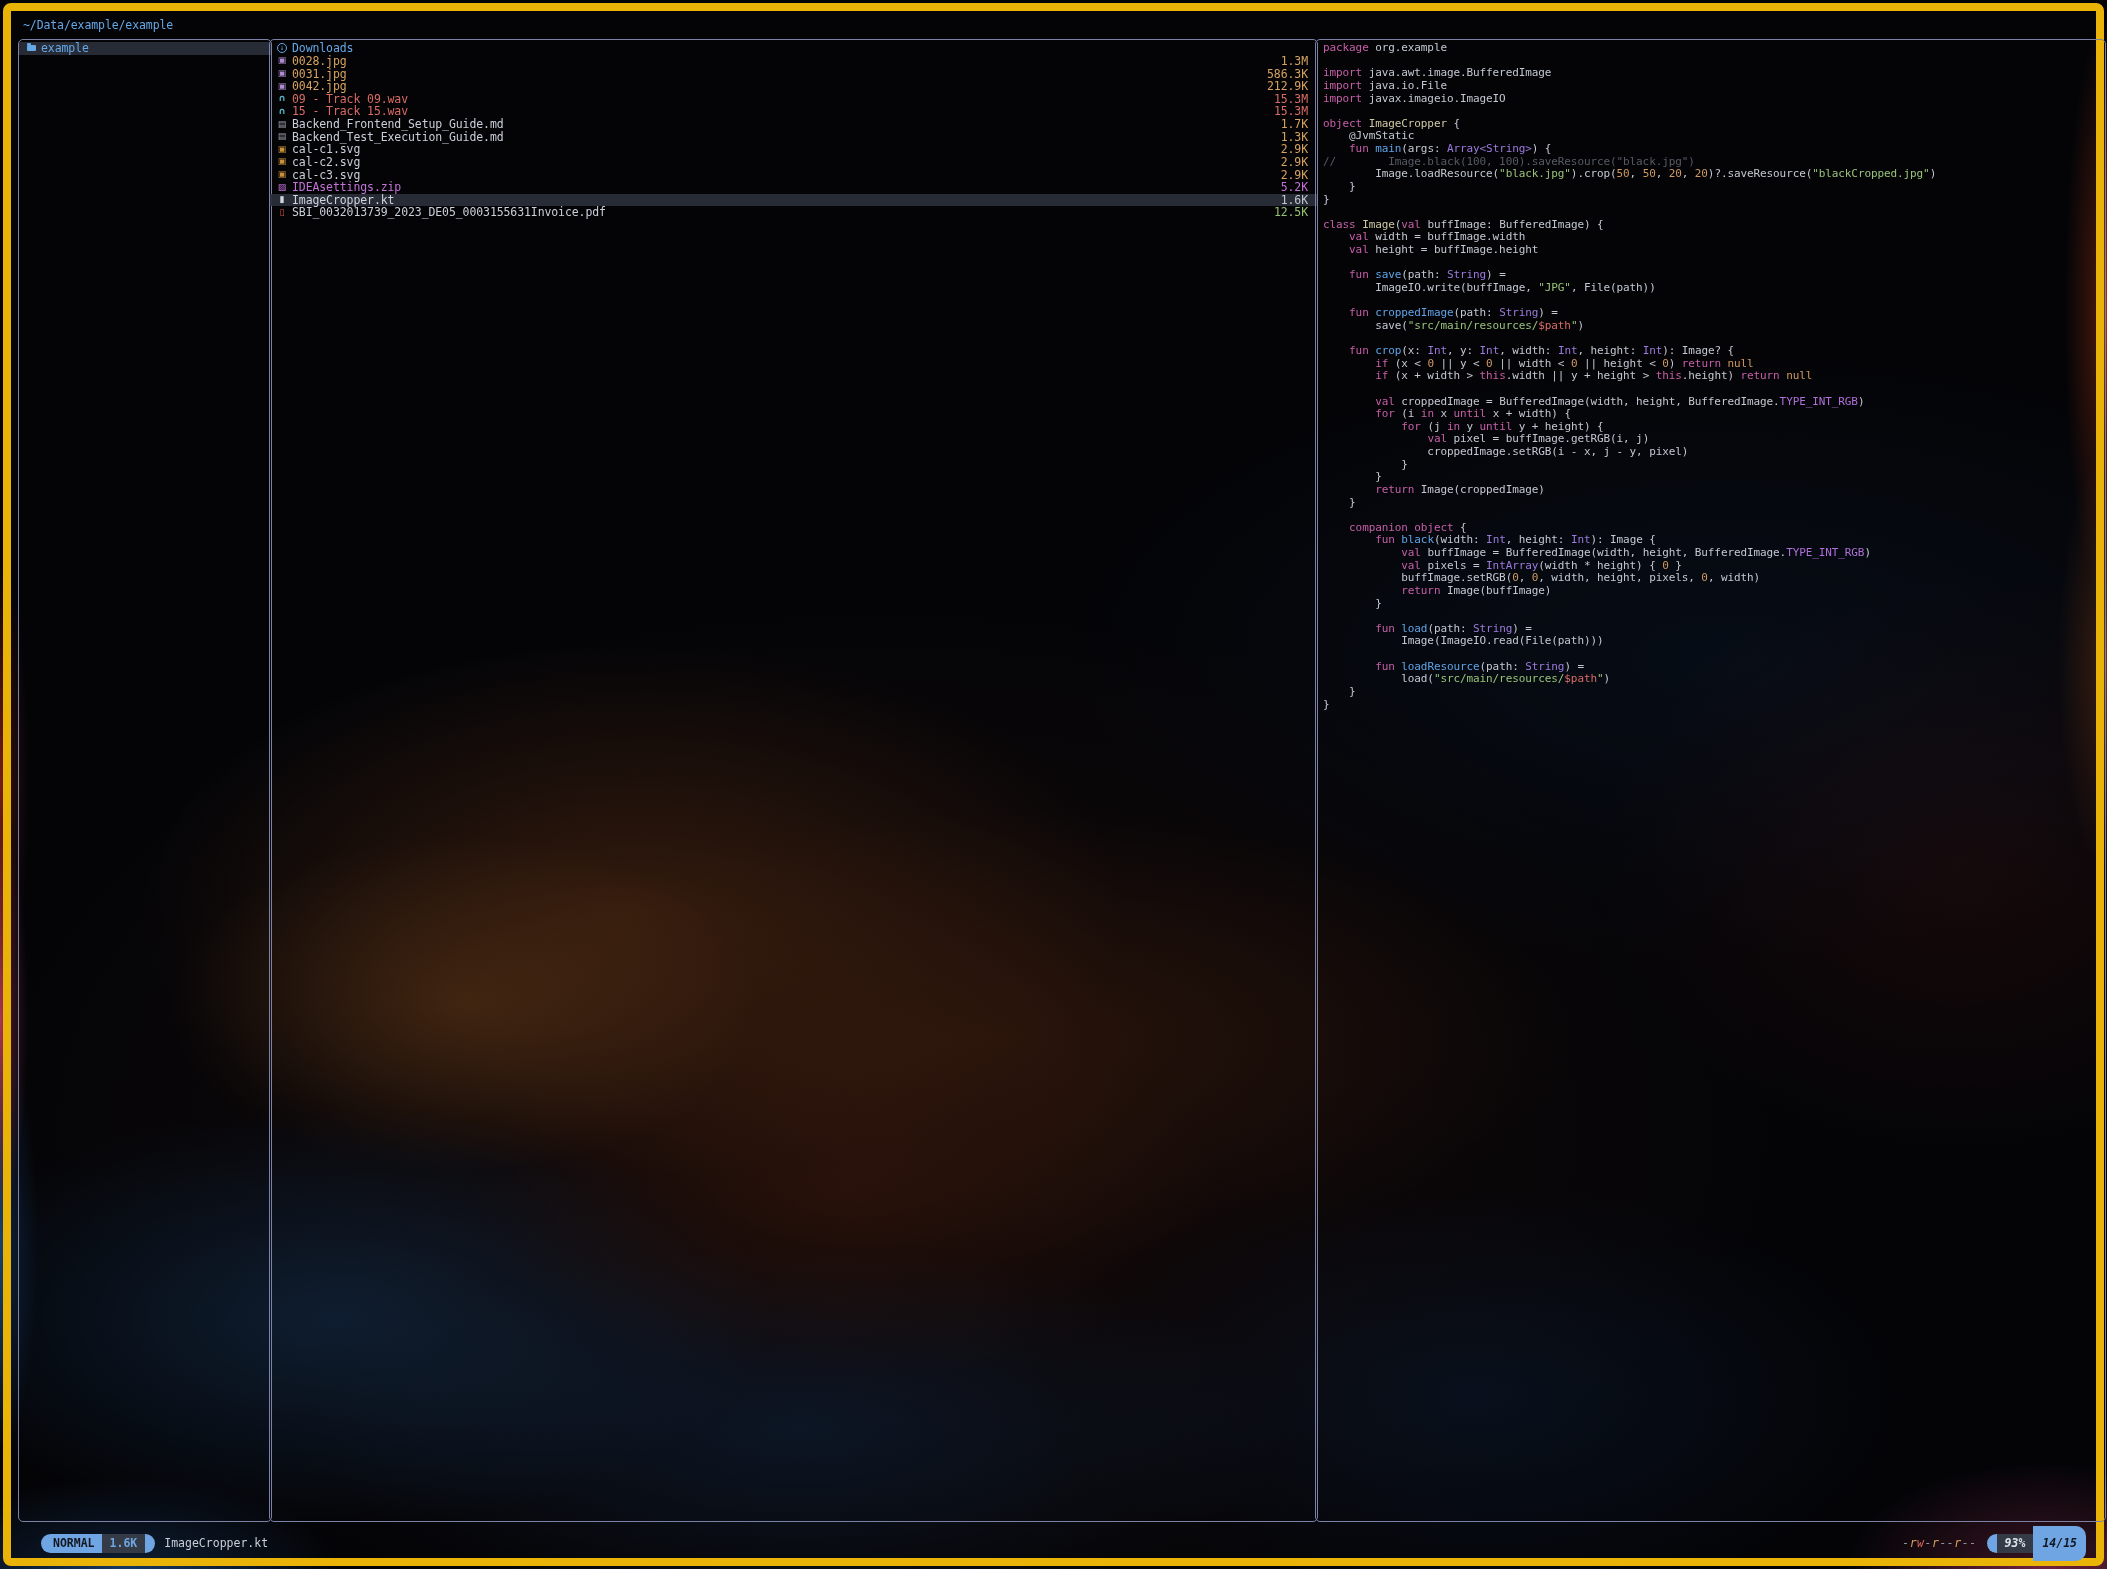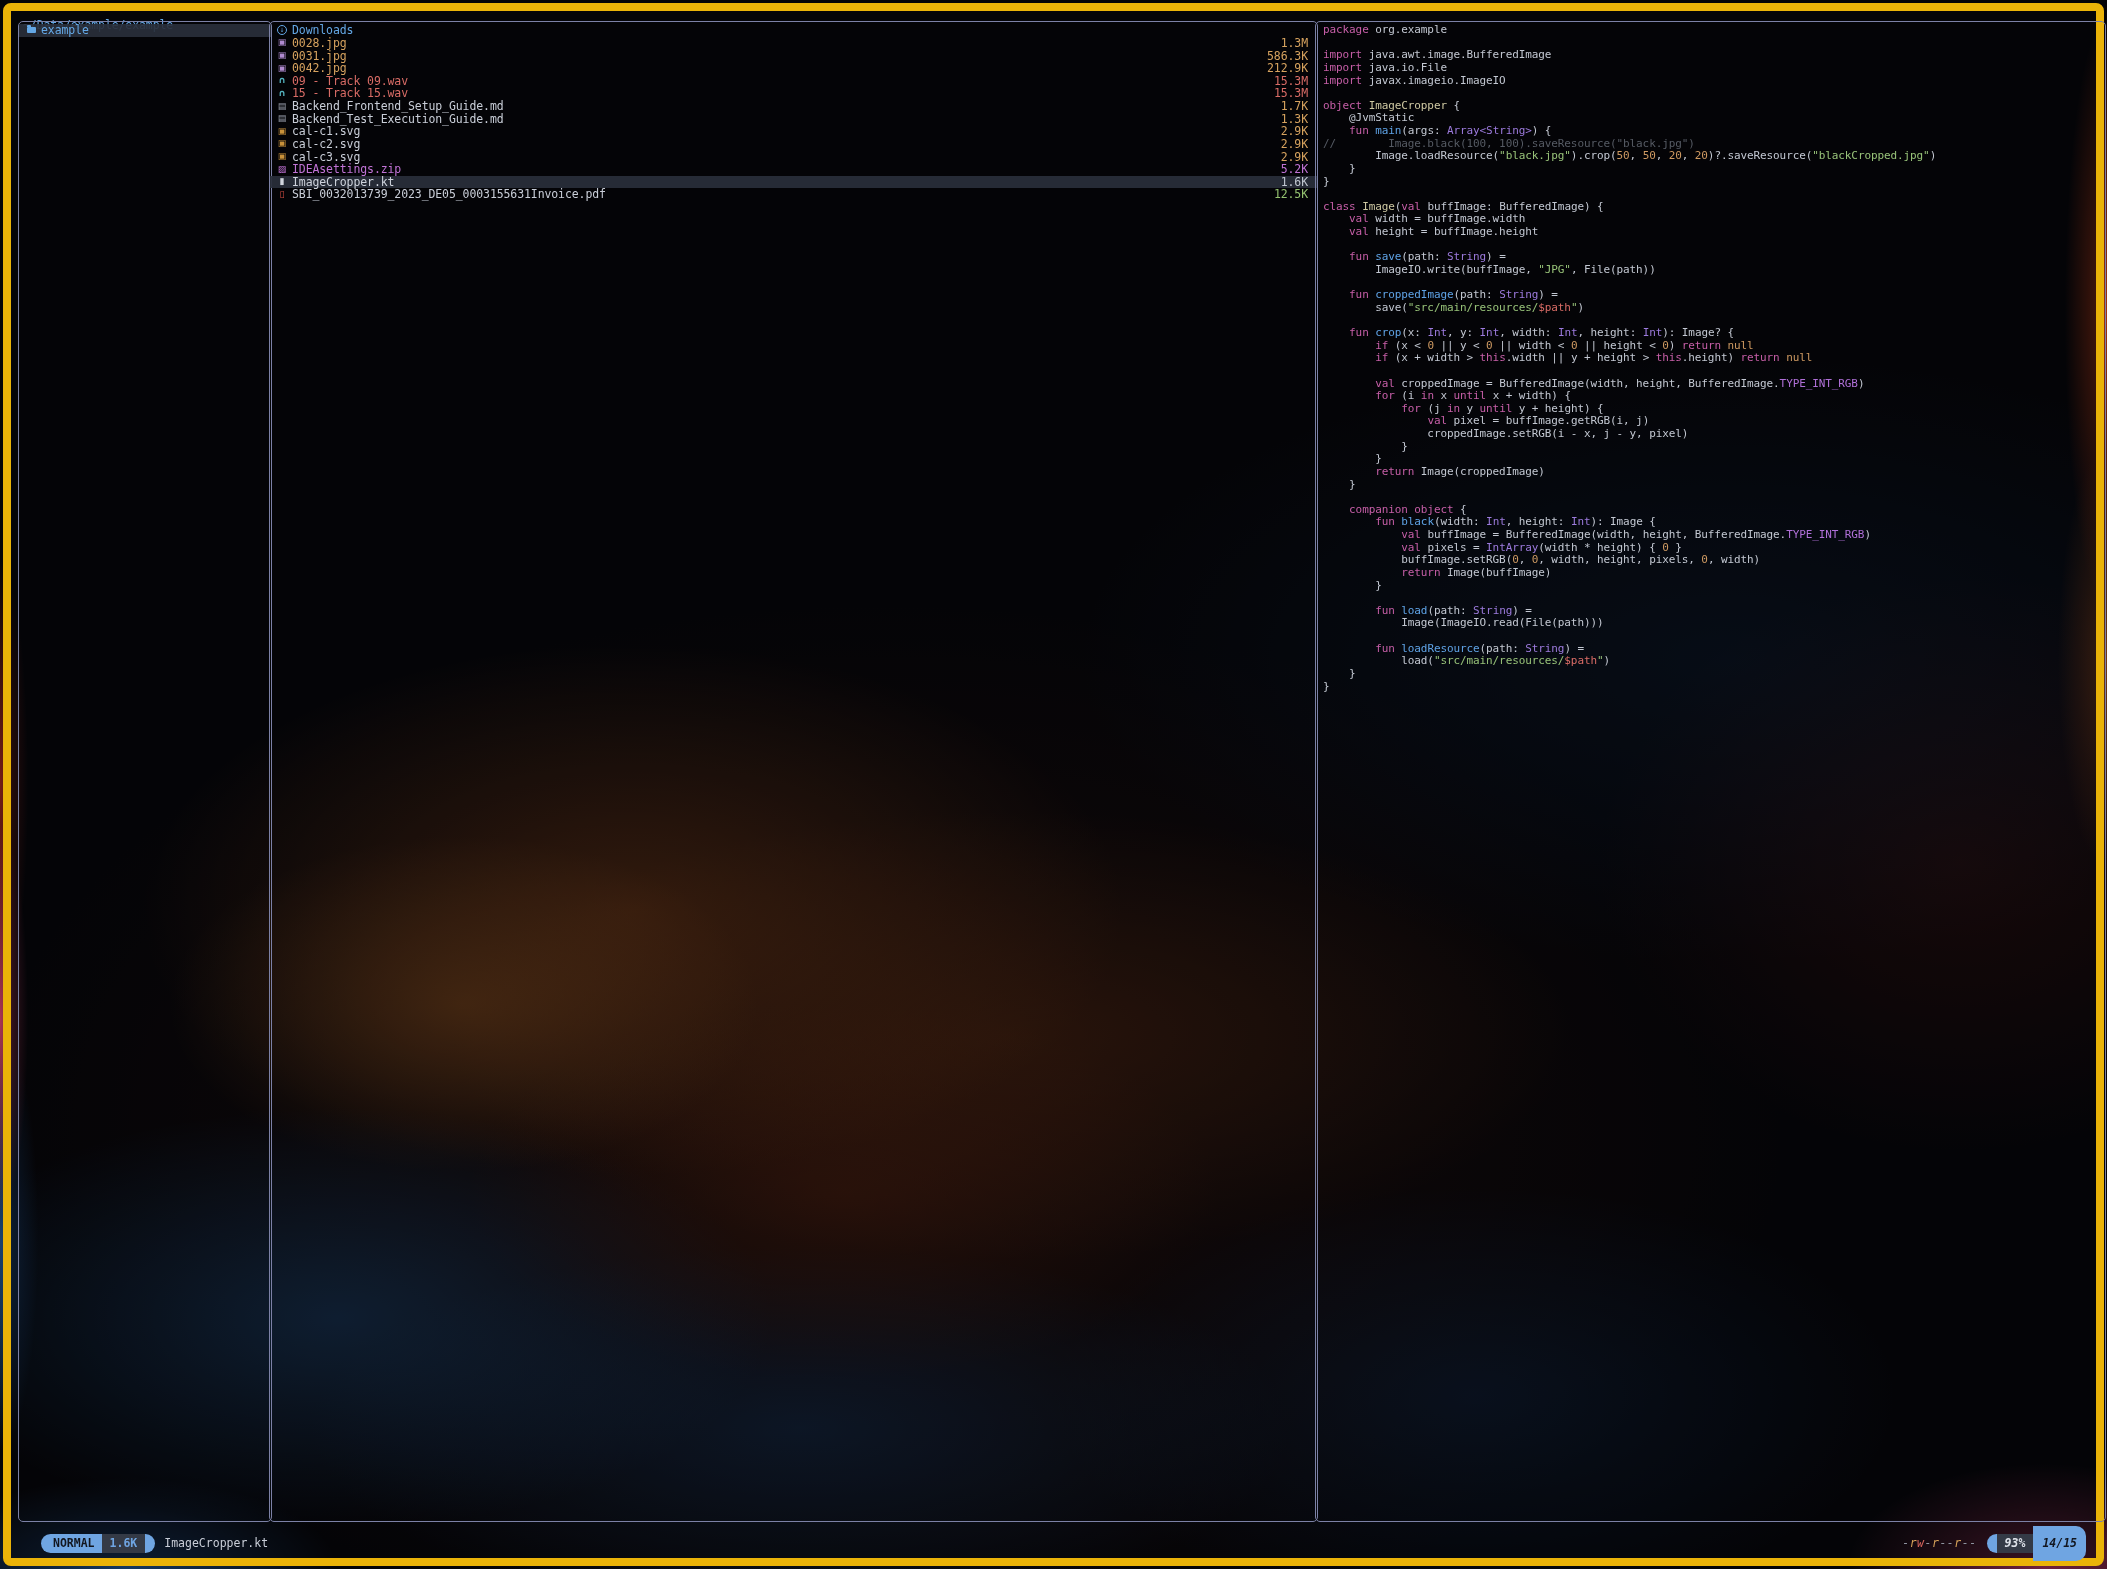--- a/index.html
+++ b/index.html
@@ -31,21 +31,21 @@
   
   .terminal{
     position:absolute;inset:3px;border:8px solid #eab308;border-radius:8px;
     background:rgba(5,6,10,0.52);
   }
   .titlebar{
     position:absolute;top:4px;left:12px;height:20px;display:flex;align-items:center;
     color:#64a8e6;font-size:11.5px;letter-spacing:-0.1px;
   }
   .pane{
-    position:absolute;top:10px;bottom:36px;border:1px solid #7c81a6;border-radius:5px;
+    position:absolute;top:28px;bottom:36px;border:1px solid #7c81a6;border-radius:5px;
   }
   .pane-parent{left:7px;width:252px;}
   .pane-files{left:258px;width:1047px;}
   .pane-preview{left:1304px;width:789px;}
   
   .row{
     display:flex;align-items:center;height:12.64px;font-size:11.5px;letter-spacing:-0.1px;
     padding:0 9px 0 6px;white-space:pre;
   }
   .rows{padding-top:2px;}

